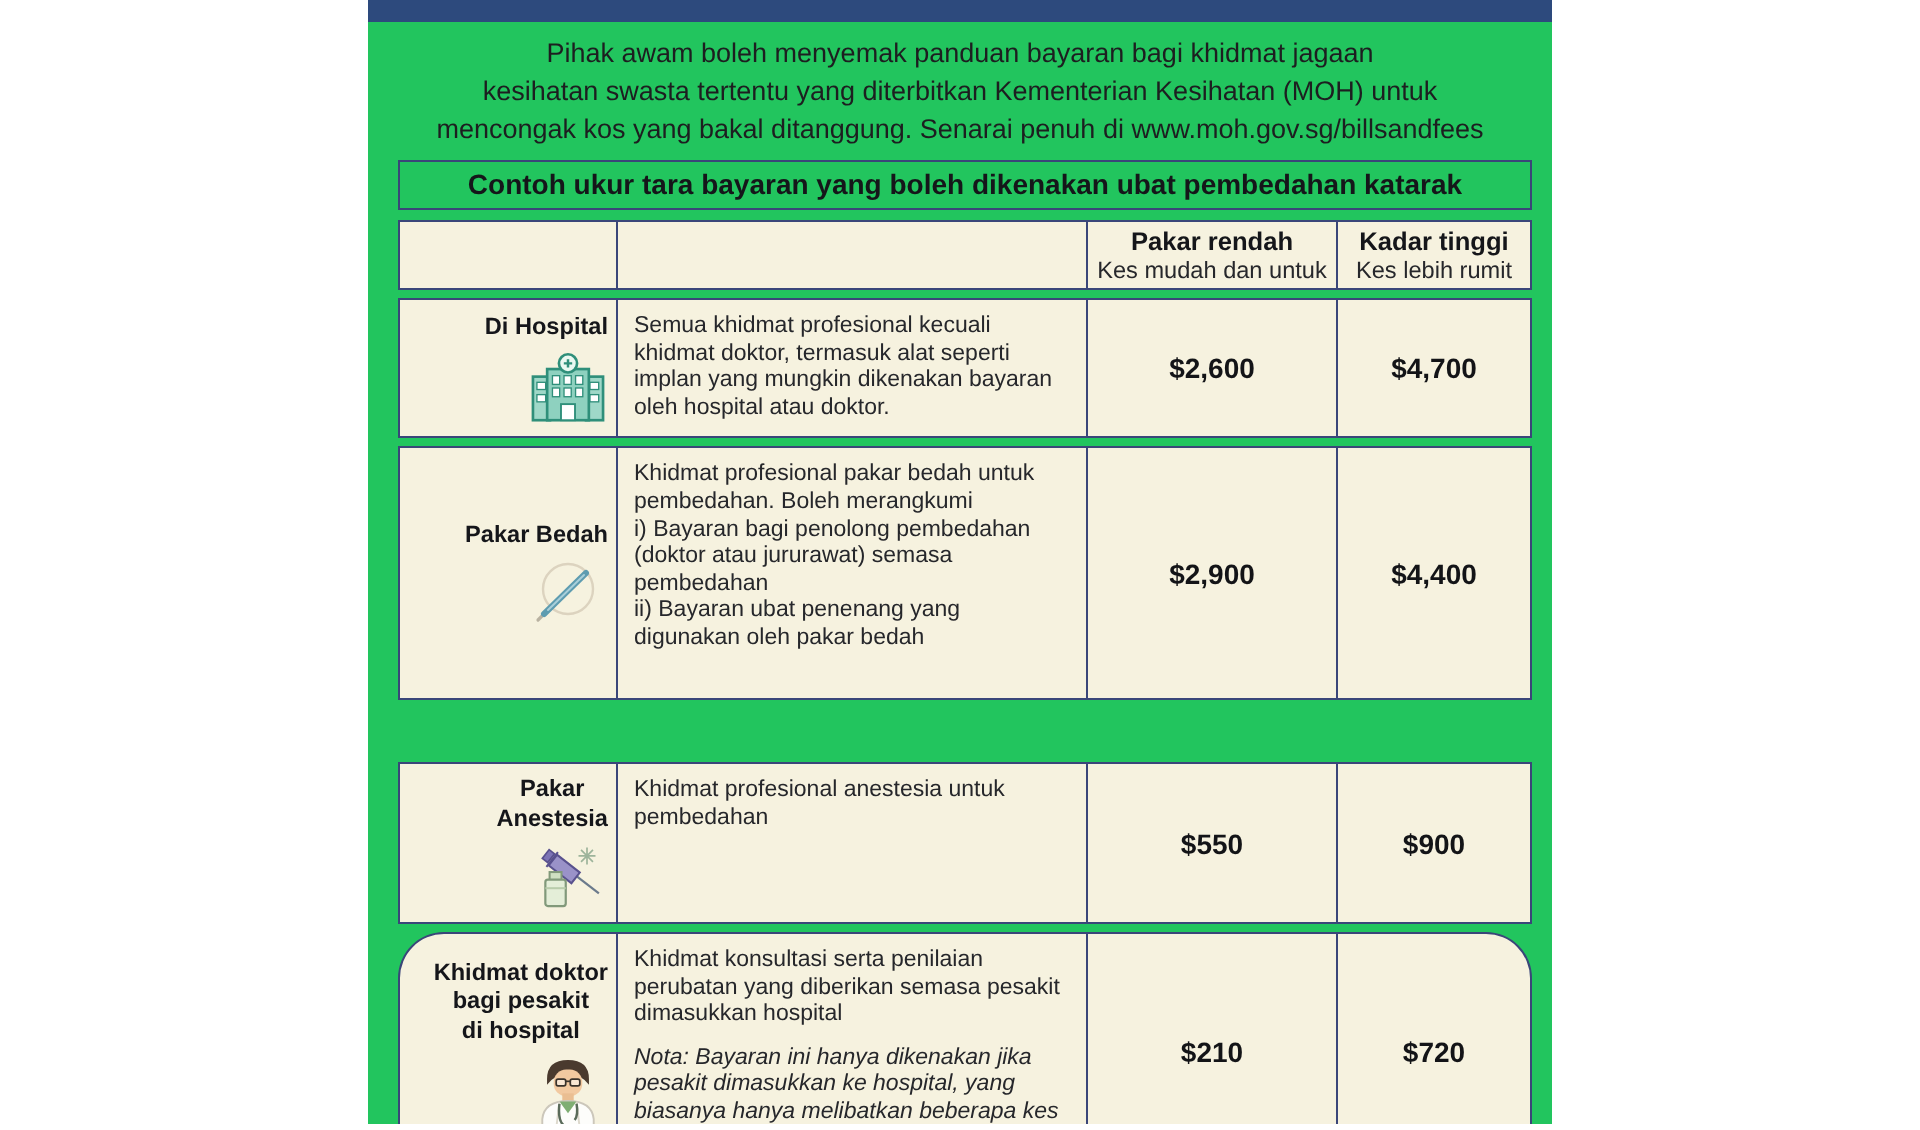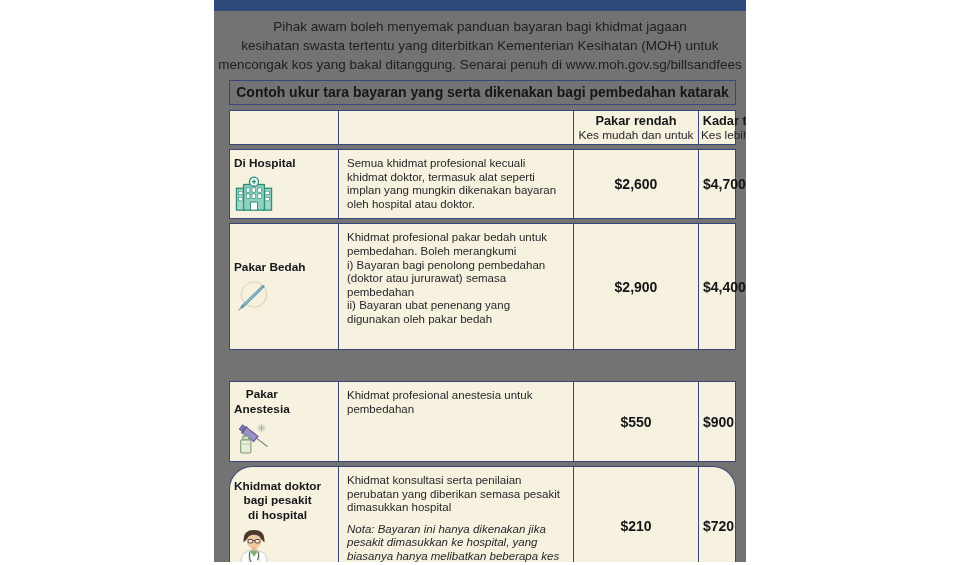--- a/index.html
+++ b/index.html
@@ -1,32 +1,32 @@
 <!DOCTYPE html>
 <html><head>
 <meta charset="utf-8">
 <style>
   * { margin:0; padding:0; box-sizing:border-box; }
   body { background:#ffffff; font-family:"Liberation Sans", sans-serif; }
   .canvas { position:relative; width:960px; height:565px; background:#ffffff; overflow:hidden; }
-  .content { width:532px; height:562px; margin:0 auto; background:#737373; overflow:hidden; }
+  .content { width:592px; height:562px; margin:0 auto; background:#22c55e; overflow:hidden; }
   .topbar { height:11px; background:#2d4a7d; }
   .intro { padding:7px 2px 5px; text-align:center; }
   .intro-line { white-space:nowrap; font-size:13.5px; line-height:1.4; color:#1d1e20; font-weight:500; }
   .tablewrap { margin:0 10px 0 15px; }
   .title-box { border:1.5px solid #3a4679; text-align:center; font-weight:bold; font-size:14px; color:#15161a; padding:3px 4px 4px; margin-bottom:5px; }
   .trow { display:grid; grid-template-columns:108px 235px 125px 1fr; border:1.5px solid #3a4679; margin-bottom:4px; background:#f6f2df; }
   .trow.last { border-bottom-width:3px; margin-bottom:0; }
   .cell { border-left:1.5px solid #3a4679; }
   .cell:first-child { border-left:none; }
   .hdr-row { min-height:35px; }
   .hdr-cell { display:flex; flex-direction:column; align-items:center; justify-content:center; padding:2px; }
   .hdr-title { font-weight:bold; font-size:12.8px; color:#15161a; line-height:1.2; white-space:nowrap; }
   .hdr-sub { font-size:11.8px; color:#26272b; line-height:1.2; white-space:nowrap; }
-  .label-cell { display:flex; flex-direction:column; align-items:flex-start; justify-content:center; gap:6px; padding:5px 4px; }
+  .label-cell { display:flex; flex-direction:column; align-items:flex-end; justify-content:center; gap:6px; padding:5px 4px; }
   .row-label { font-weight:bold; font-size:11.8px; color:#15161a; text-align:center; line-height:1.22; white-space:pre-line; }
   .desc-cell { padding:7px 8px; }
   .desc { font-size:11.5px; color:#26272b; line-height:1.18; white-space:pre-line; }
   .note { font-size:11.5px; color:#26272b; line-height:1.18; white-space:pre-line; font-style:italic; margin-top:8px; }
   .note:empty { display:none; }
   .price-cell { display:flex; align-items:center; justify-content:center; padding:4px; }
   .price { font-weight:bold; font-size:14px; color:#131417; }
   .row1 { min-height:63px; } .row2 { min-height:127px; } .row3 { min-height:66px;margin-top:31px; } .row4 { min-height:120px;border-radius:23px; }
   .footer { text-align:right; padding:3px 10px 0 0; font-size:8.5px; font-weight:bold; color:#26272b; letter-spacing:.2px; }
   .footer .credit { margin-left:9px; }
@@ -39,21 +39,21 @@
   <div class="content">
     <div class="topbar"></div>
 
     <div class="intro">
       <div class="intro-line">Pihak awam boleh menyemak panduan bayaran bagi khidmat jagaan</div>
       <div class="intro-line">kesihatan swasta tertentu yang diterbitkan Kementerian Kesihatan (MOH) untuk</div>
       <div class="intro-line">mencongak kos yang bakal ditanggung. Senarai penuh di www.moh.gov.sg/billsandfees</div>
     </div>
 
     <div class="tablewrap">
-      <div class="title-box">Contoh ukur tara bayaran yang serta dikenakan bagi pembedahan katarak</div>
+      <div class="title-box">Contoh ukur tara bayaran yang boleh dikenakan ubat pembedahan katarak</div>
 
       <div class="trow hdr-row">
         <div class="cell"></div>
         <div class="cell"></div>
         <div class="cell hdr-cell">
           <div class="hdr-title">Pakar rendah</div>
           <div class="hdr-sub">Kes mudah dan untuk</div>
         </div>
         <div class="cell hdr-cell">
           <div class="hdr-title">Kadar tinggi</div>

